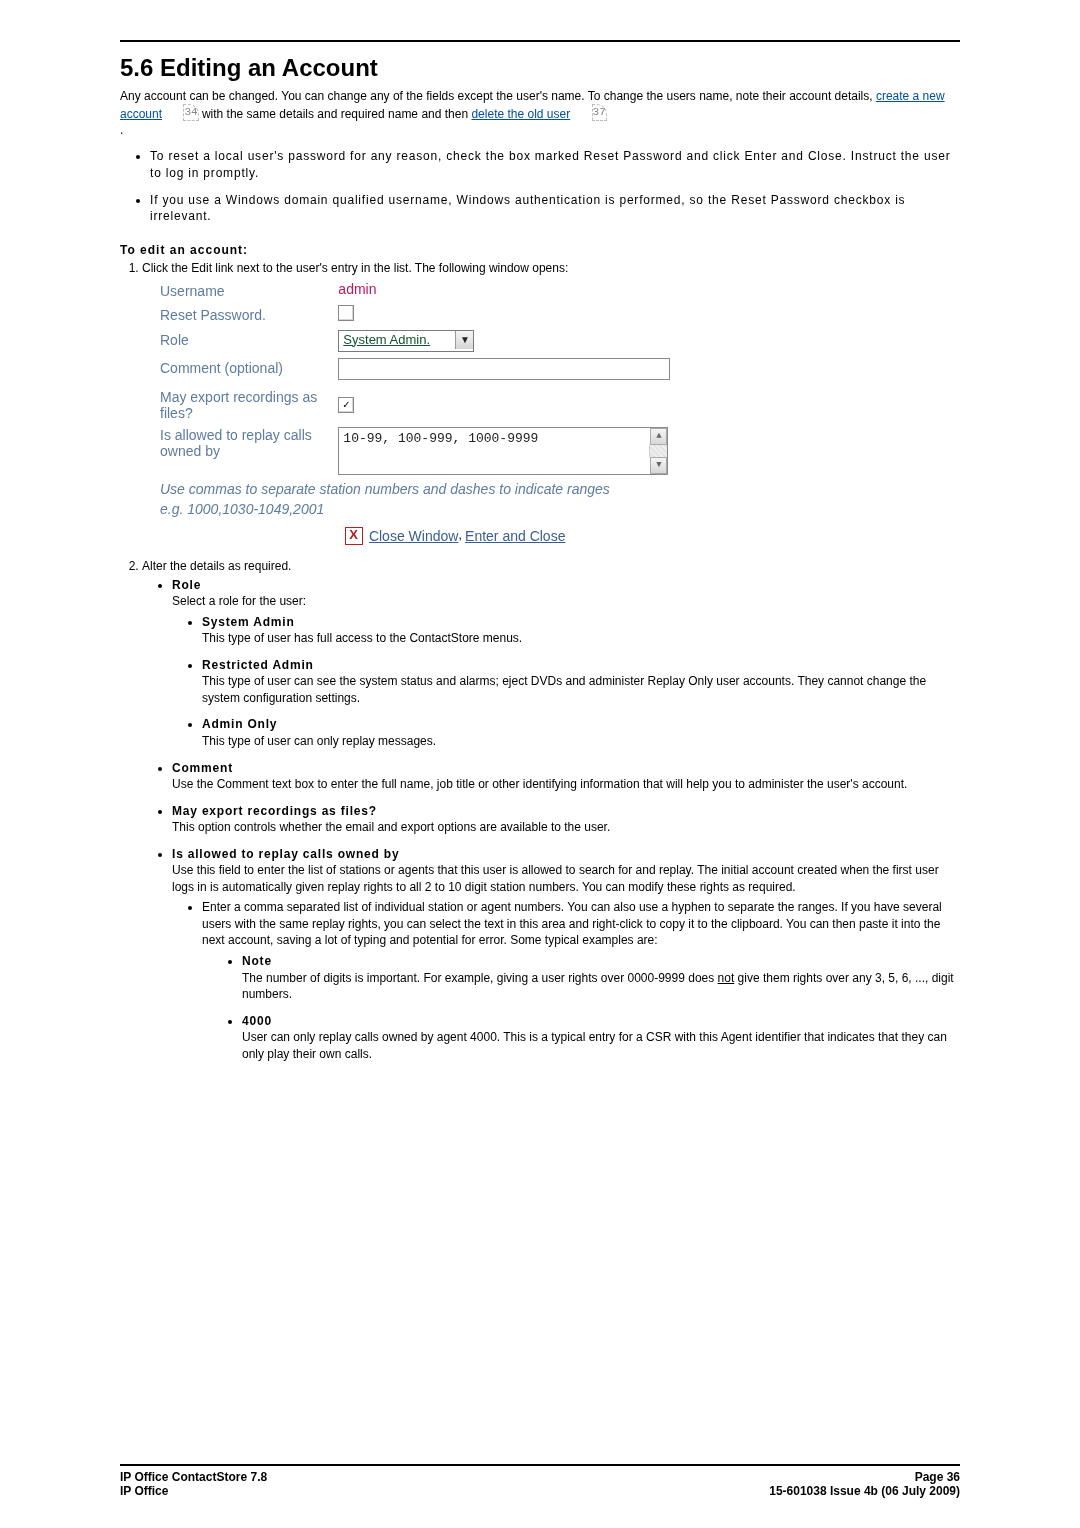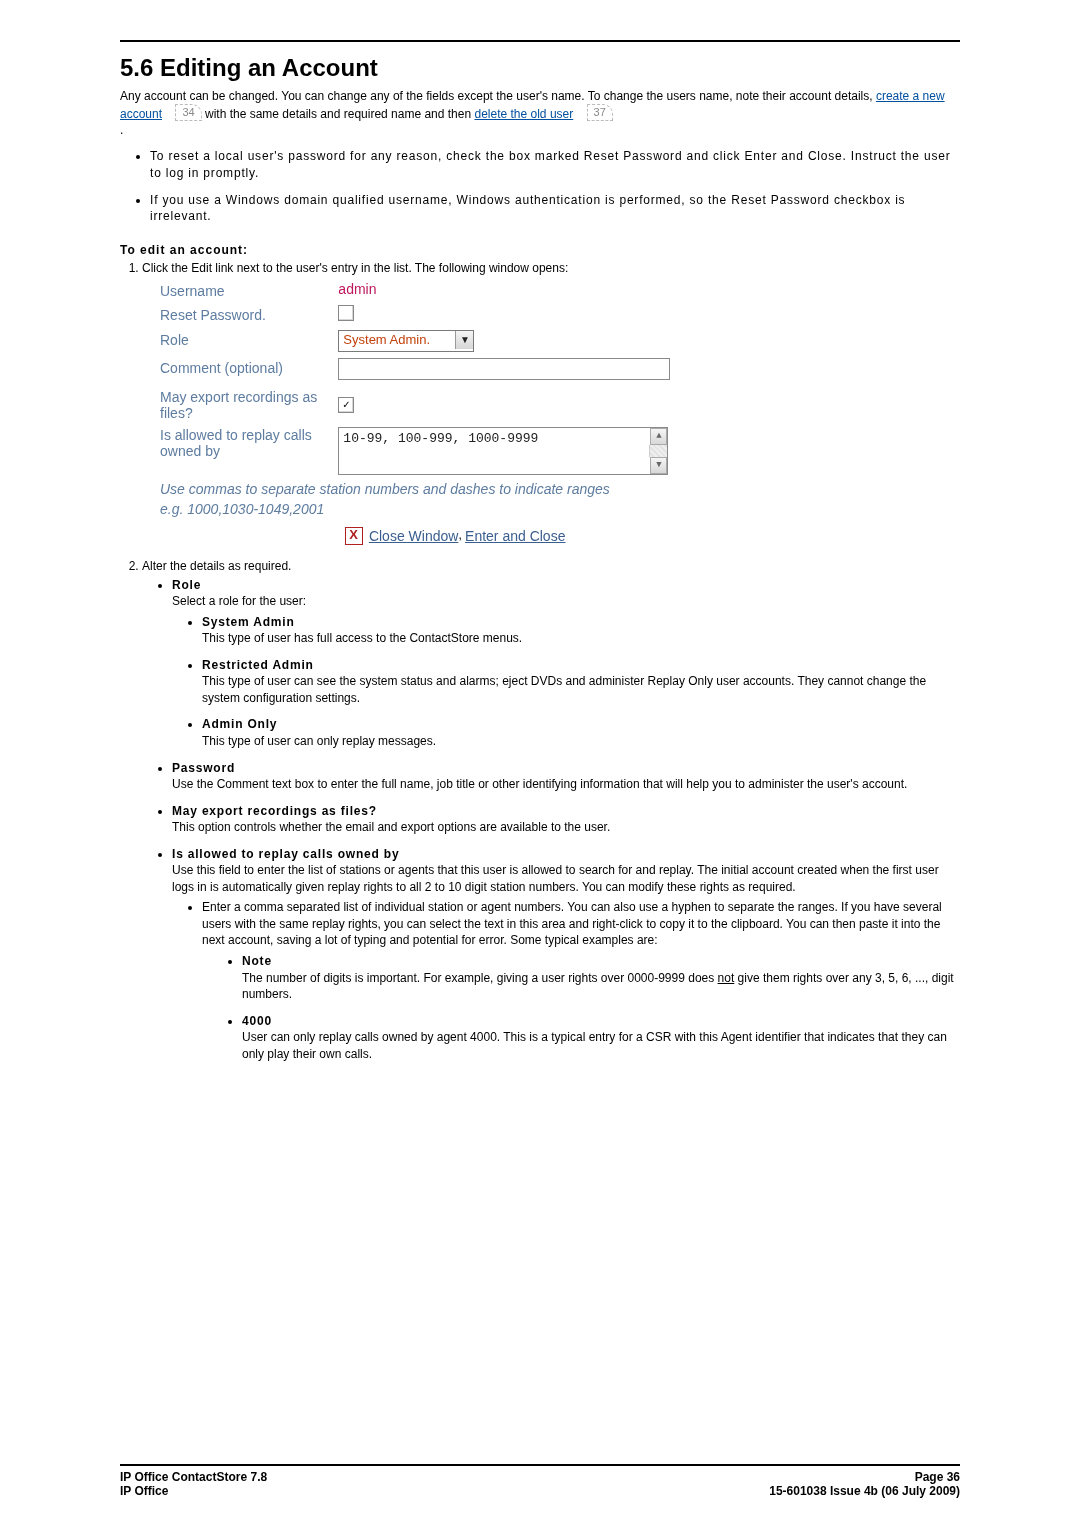--- a/index.html
+++ b/index.html
@@ -26,26 +26,27 @@
     font-family: Arial, Helvetica, sans-serif;
     font-size: 24px;
     font-weight: bold;
     margin: 0 0 6px 0;
   }
   .intro { line-height: 1.35; }
   .spacing { letter-spacing: 0.8px; }
   .xref {
     display: inline-block;
     vertical-align: text-bottom;
-    padding: 0 6px;
-    margin-left: 10px;
+    padding: 0 0;
+    margin-left: 18px;
     border: 1px dashed #bbb;
     border-top-right-radius: 10px;
     font-size: 11px;
     color: #888;
+    font-family: Liberation Mono, monospace;
   }
   a.link { color: #0050a0; text-decoration: underline; }
   ul.bullets { margin: 10px 0 18px 30px; padding: 0; }
   ul.bullets li { margin-bottom: 10px; line-height: 1.38; }
   .subhead { font-weight: bold; letter-spacing: 1px; }
   ol.steps { margin: 4px 0 0 22px; padding: 0; }
   ol.steps li { margin-bottom: 10px; }
   .dialog {
     margin: 2px 0 0 18px;
     width: 590px;
@@ -89,21 +90,22 @@
     background: #fff;
     font-family: Arial, sans-serif;
     font-size: 13px;
     height: 20px;
     line-height: 18px;
     padding: 0 0 0 4px;
   }
   .win-select .seltxt {
     display: inline-block;
     min-width: 112px;
-    color: #c2410c;
+    color: #14532d;
+    text-decoration: underline;
   }
   .win-select .selbtn {
     display: inline-block;
     width: 17px;
     height: 18px;
     border-left: 1px solid #9a9a9a;
     background: linear-gradient(#f5f5f5, #d6d6d6);
     text-align: center;
     vertical-align: top;
     color: #222;
@@ -281,21 +283,21 @@
               <span>This type of user can see the system status and alarms; eject DVDs and administer Replay Only user accounts. They cannot change the system configuration settings.</span>
             </li>
             <li>
               <span class="b spacing">Admin Only</span><br>
               <span>This type of user can only replay messages.</span>
             </li>
           </ul>
         </li>
 
         <li>
-          <span class="b spacing">Password</span><br>
+          <span class="b spacing">Comment</span><br>
           <span>Use the Comment text box to enter the full name, job title or other identifying information that will help you to administer the user's account.</span>
         </li>
 
         <li>
           <span class="b spacing">May export recordings as files?</span><br>
           <span>This option controls whether the email and export options are available to the user.</span>
         </li>
 
         <li>
           <span class="b spacing">Is allowed to replay calls owned by</span><br>

